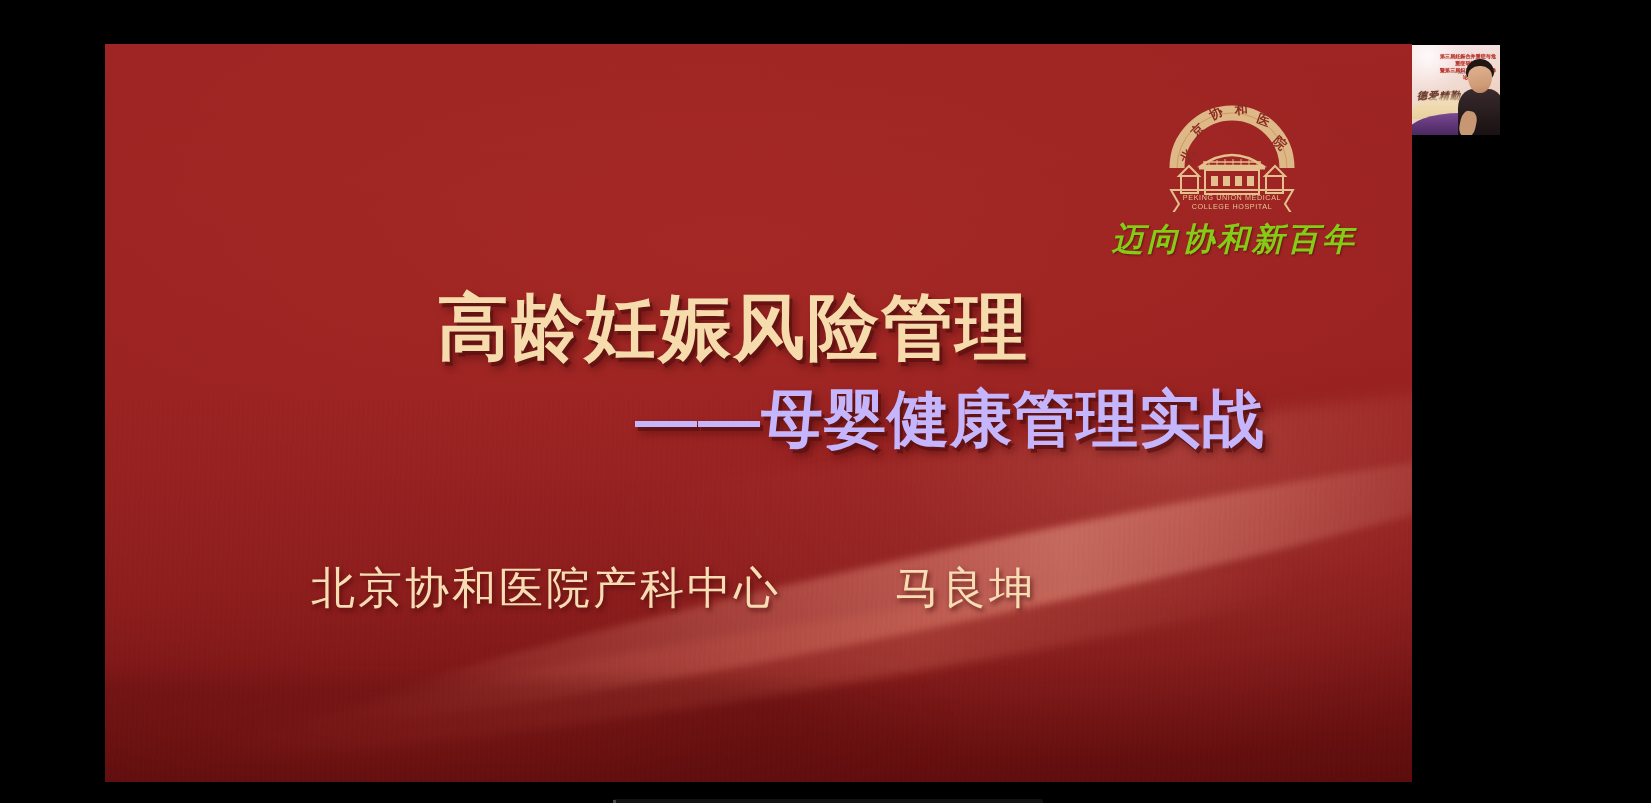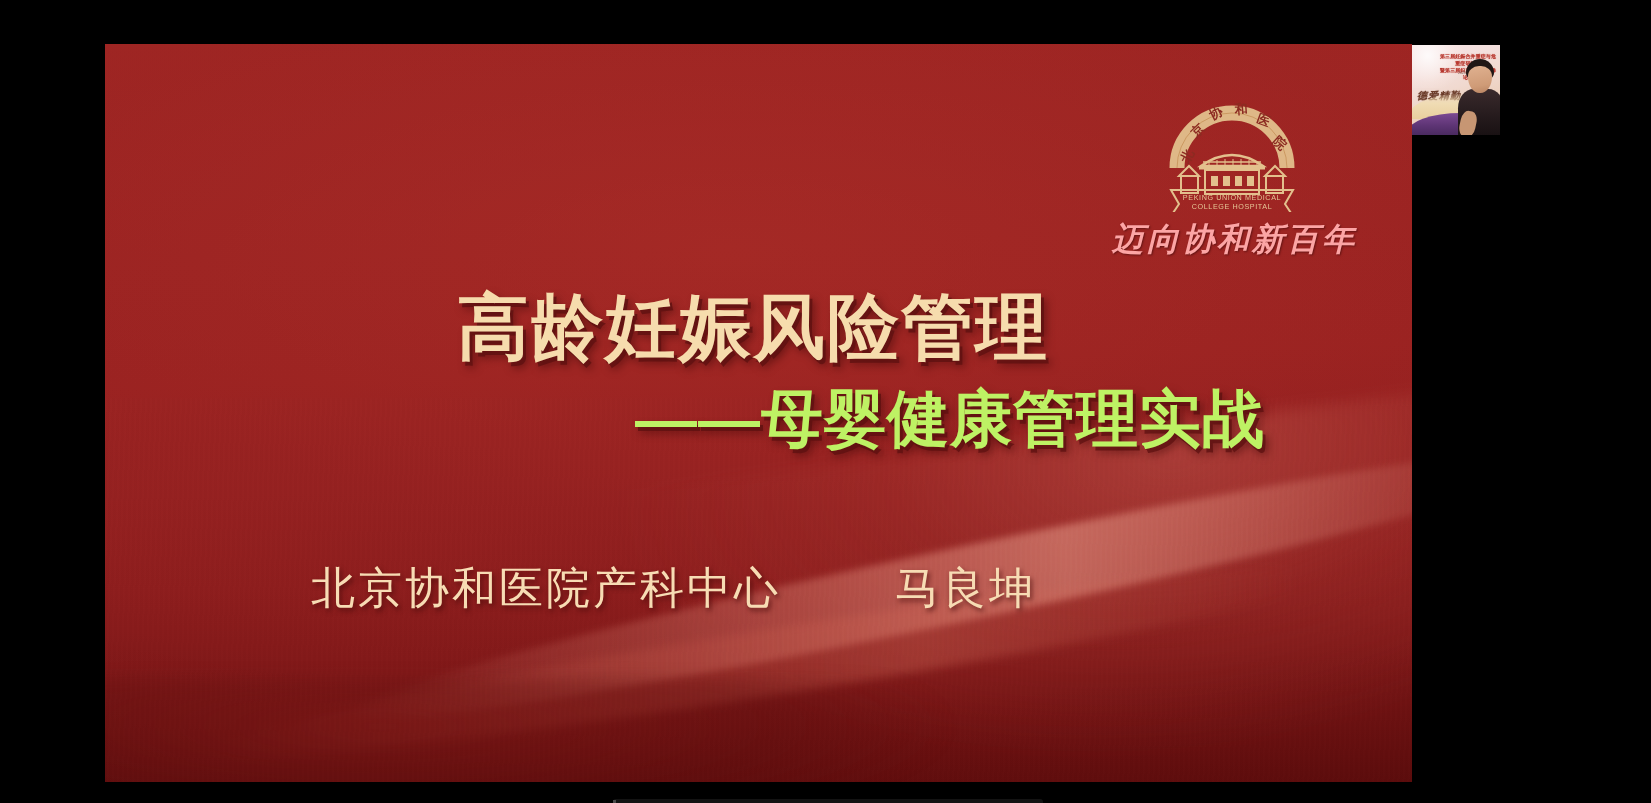--- a/index.html
+++ b/index.html
@@ -122,49 +122,49 @@
     margin: 0 auto;
   }
   .emblem svg { display: block; }
   .logo-slogan {
     margin-top: 6px;
     font-family: "Liberation Serif", serif;
     font-size: 32px;
     font-weight: 700;
     font-style: italic;
     letter-spacing: 3px;
-    color: #fca5a5;
+    color: #84cc16;
     white-space: nowrap;
     text-shadow: 1px 1px 2px rgba(70,10,10,0.65);
   }
 
   
   .title-main {
     position: absolute;
-    left: 352px;
+    left: 332px;
     top: 236px;
     font-family: Liberation Serif, serif;
     font-size: 72px;
     font-weight: 700;
     letter-spacing: 2px;
     color: #f6dcad;
     text-shadow:
       3px 4px 0 rgba(92,16,16,0.75),
       5px 6px 9px rgba(60,8,8,0.55);
     white-space: nowrap;
   }
   .title-sub {
     position: absolute;
     left: 530px;
     top: 333px;
     font-family: "Liberation Sans", sans-serif;
     font-size: 62px;
     font-weight: 700;
     letter-spacing: 1px;
-    color: #bef264;
+    color: #c4b5fd;
     text-shadow:
       3px 4px 0 rgba(92,16,16,0.75),
       5px 6px 9px rgba(60,8,8,0.55);
     white-space: nowrap;
   }
 
   
   .presenter-line {
     position: absolute;
     left: 206px;

